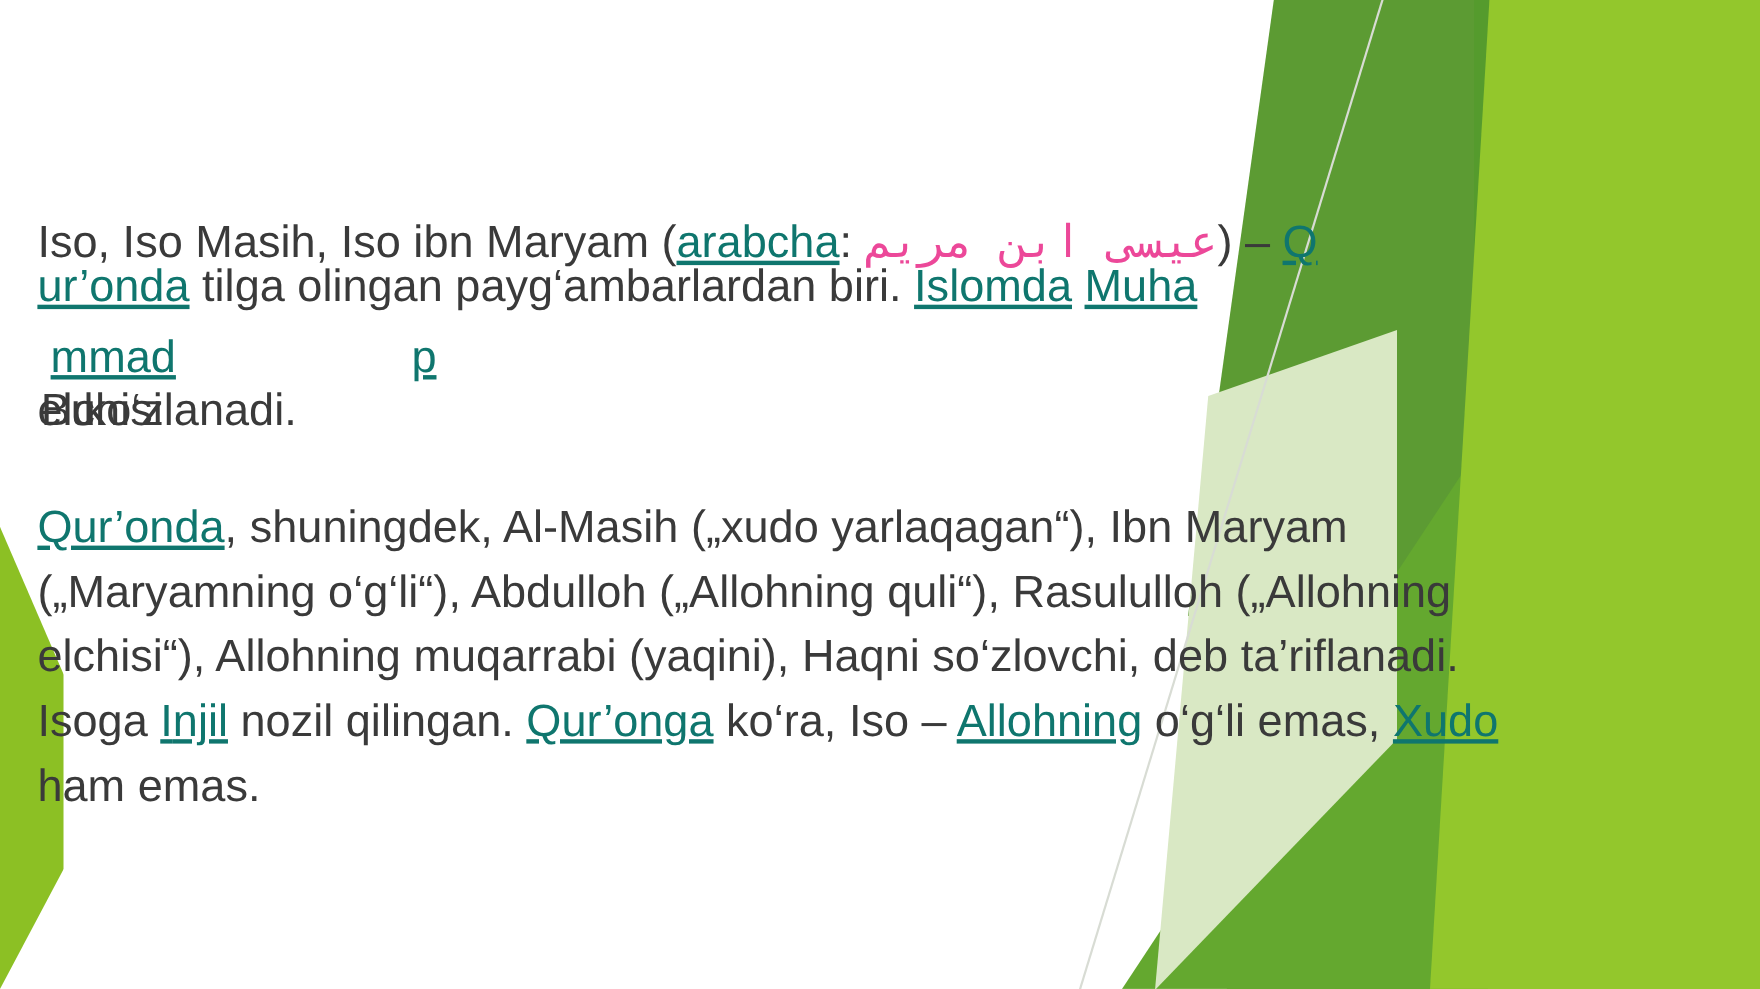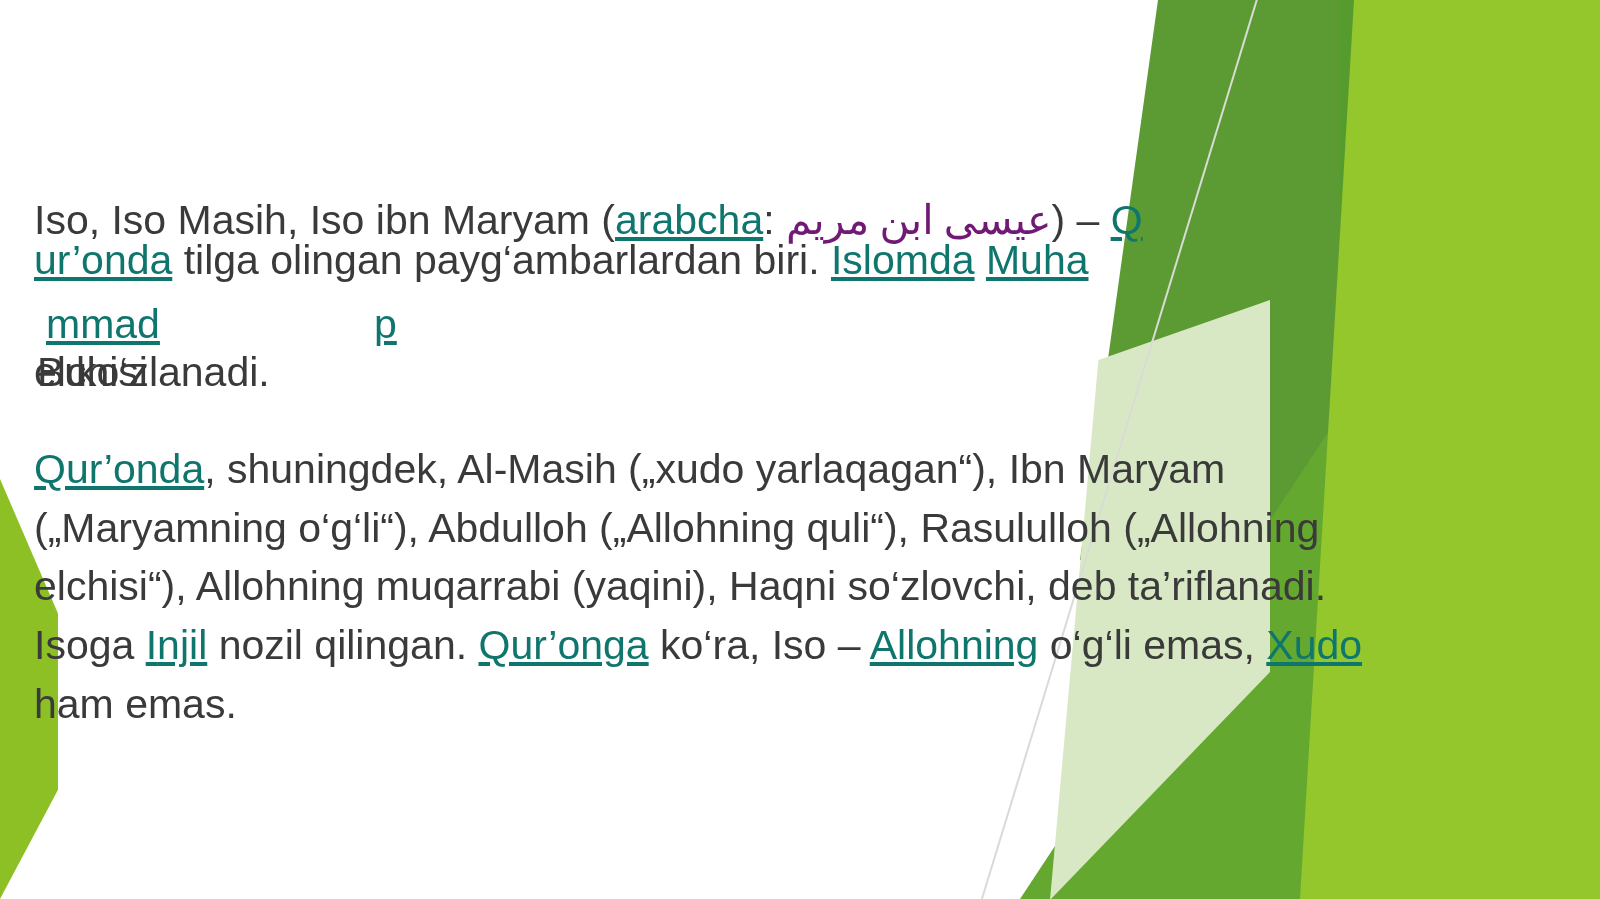--- a/index.html
+++ b/index.html
@@ -128,37 +128,37 @@
   }
   .p1-l1 { top: 0px;   left: 0px; }
   .p1-l2 { top: 40px;  left: 0px; }
   .p1-l3 { top: 104px; left: 12px; }
   .p1-l4 { top: 156px; left: 0px; }
   .p1-l4b{ top: 152px; left: 3px; }
   .p1-l3b{ top: 104px; left: 340px; }
 
   .para2 {
     position: absolute;
-    top: 240px;
+    top: 250px;
     left: 0px;
     width: 1390px;
     font-size: 41px;
     line-height: 1.43;
   }
 
   a.lnk {
     color: #0f766e;
     text-decoration: underline;
     text-underline-offset: 3px;
   }
   .arabic {
-    font-family: Liberation Serif, serif;
+    font-family: Liberation Mono, monospace;
     direction: rtl;
     unicode-bidi: embed;
-    color: #701a75;
+    color: #ec4899;
   }
 </style>
 </head>
 <body>
 
 <div class="slide">
 
   <div class="bg-layer">
     <div class="shape shape-pale2"></div>
     <div class="shape shape-right-bright"></div>

